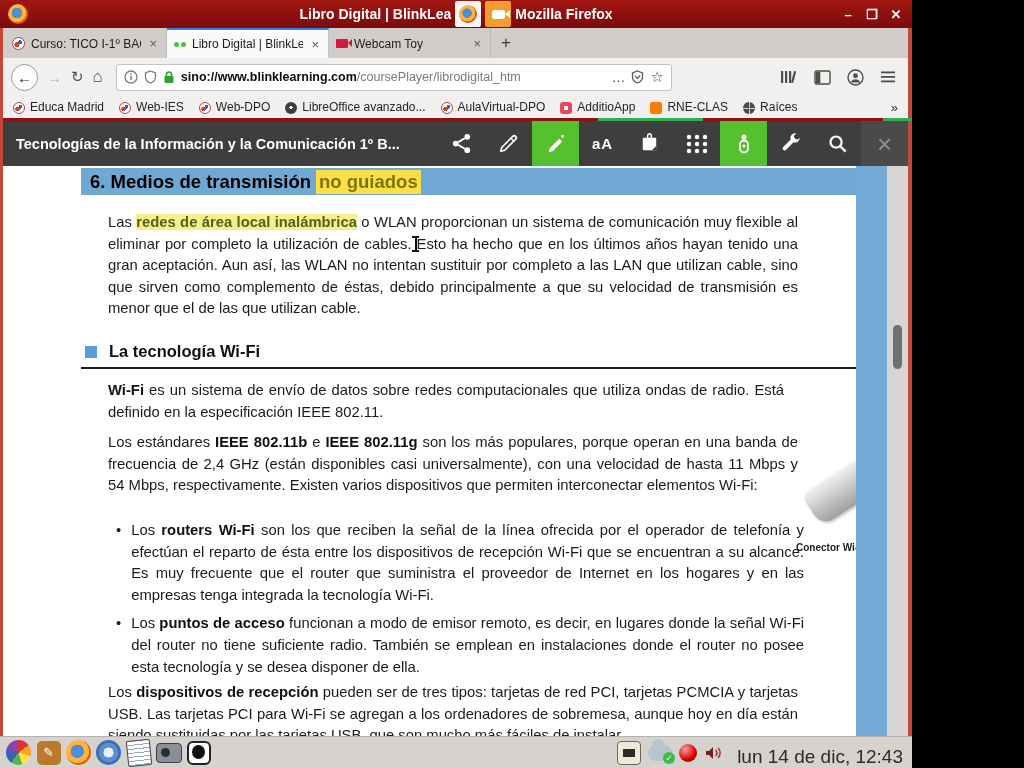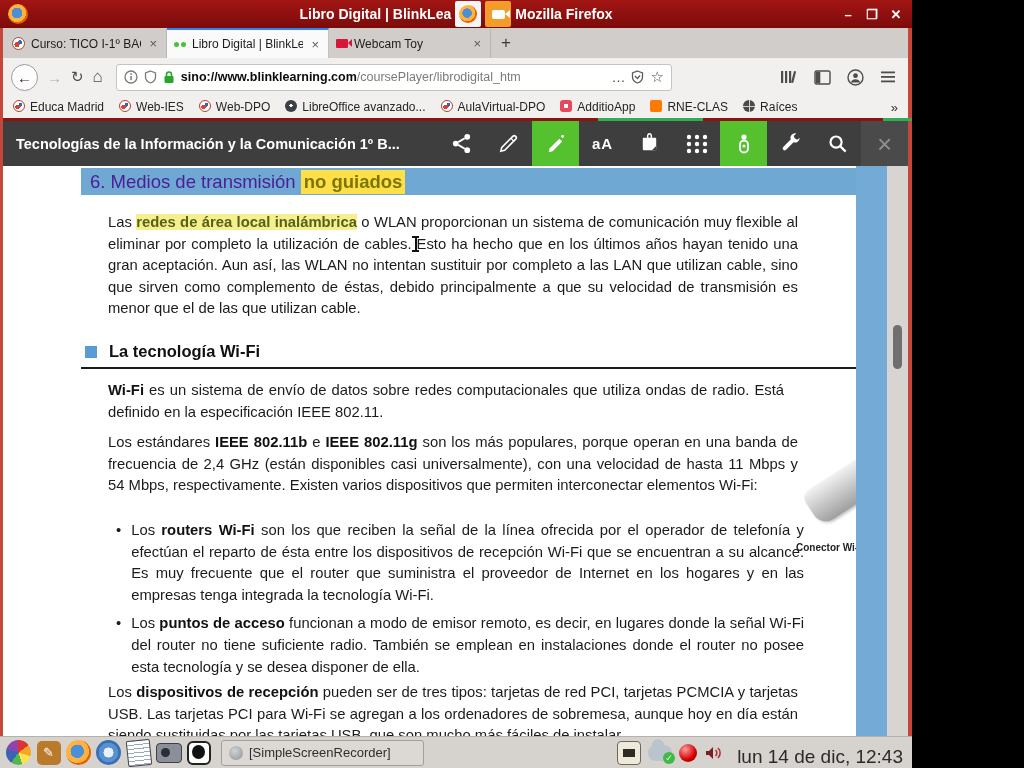--- a/index.html
+++ b/index.html
@@ -58,21 +58,21 @@
     display:flex;align-items:center;padding:0 7px;gap:6px;box-sizing:border-box;margin-left:4px;}
   .url-text{flex:1;font-size:12.5px;white-space:nowrap;overflow:hidden;color:#111;}
   .url-text .host{color:#0c0c0d;font-weight:bold;}
   .url-text .path{color:#7b7b7b;}
   .icn{display:inline-flex;align-items:center;justify-content:center;}
   .nav-right{margin-left:auto;display:flex;align-items:center;gap:16px;padding-right:4px;}
 
   
   .bmbar{height:22px;background:#f2f0ee;display:flex;align-items:center;padding:0 10px;gap:15px;
     font-size:12px;color:#252525;flex:none;}
-  .bm{display:flex;align-items:flex-start;gap:5px;white-space:nowrap;}
+  .bm{display:flex;align-items:flex-end;gap:5px;white-space:nowrap;}
   .bm-fav{width:12px;height:12px;flex:none;}
   .bmf-edu{border-radius:50%;background:
     radial-gradient(circle at 36% 60%,#d04432 0 26%,rgba(0,0,0,0) 27%),
     radial-gradient(circle at 66% 38%,#3a62b5 0 20%,rgba(0,0,0,0) 21%),#fff;
     border:1px solid #b04236;box-sizing:border-box;}
   .bmf-lo{border-radius:50%;background:radial-gradient(circle at 50% 45%,#fff 0 18%,rgba(0,0,0,0) 19%),#3b3f46;}
   .bmf-add{border-radius:3px;background:radial-gradient(circle,#fff 0 26%,rgba(0,0,0,0) 27%),#e8475c;}
   .bmf-rtve{border-radius:2px;background:#ff7a00;}
   .bmf-raices{border-radius:50%;background:
     linear-gradient(#cfcfcf 0 0) 50% 50%/100% 1px no-repeat,
@@ -94,21 +94,21 @@
 
   
   .content{flex:1;display:flex;overflow:hidden;background:#fff;}
   .page{flex:1;position:relative;background:#fff;overflow:hidden;}
   .bluestrip{width:31px;background:#74abd6;flex:none;}
   .scrolltrack{width:21px;background:#d8d4d1;position:relative;flex:none;}
   .scrollthumb{position:absolute;top:159px;left:6px;width:9px;height:44px;border-radius:5px;background:#6f6f6f;}
 
   .banner{position:absolute;left:78px;top:2px;width:870px;height:27px;background:#6fa8d2;
     display:flex;align-items:center;padding-left:9px;box-sizing:border-box;}
-  .banner .bt1{font-size:18.5px;font-weight:normal;color:#4c1d95;}
+  .banner .bt1{font-size:18.5px;font-weight:bold;color:#000000;}
   .banner .bt2{font-size:18.5px;font-weight:bold;color:#7e7507;background:#fde047;padding:1px 3px;margin-left:5px;}
 
   .para{position:absolute;font-size:14.8px;line-height:21.6px;color:#1b1b1b;text-align:justify;}
   .p1{left:105px;top:46px;width:690px;}
   .hl-yellow{background:#f5ef8d;font-weight:bold;color:#56611c;}
   .p2{left:105px;top:214px;width:676px;}
   .p3{left:105px;top:266px;width:690px;}
   .p4{left:105px;top:516px;width:690px;}
   b{color:#111;}
 
@@ -475,24 +475,20 @@
     <span class="launch">
         <span class="li-docs"></span>
       </span>
     <span class="launch">
         <span class="li-cam"></span>
       </span>
     <span class="launch">
         <span class="li-rec"></span>
       </span>
 
-    <span class="taskwin idle">
-      <span class="tw-gray"></span>
-      <span>[SimpleScreenRecorder]</span>
-    </span>
 
     <span class="tray">
       <span class="tr-net">
           <i></i>
         </span>
       <span class="tr-cloud"></span>
       <span class="tr-orb"></span>
       <span class="icn">
         <svg width="20" height="18" viewBox="0 0 20 18">
             <path d="M2 7v4h3l4 4V3L5 7z" fill="#7a1f1f"></path>

